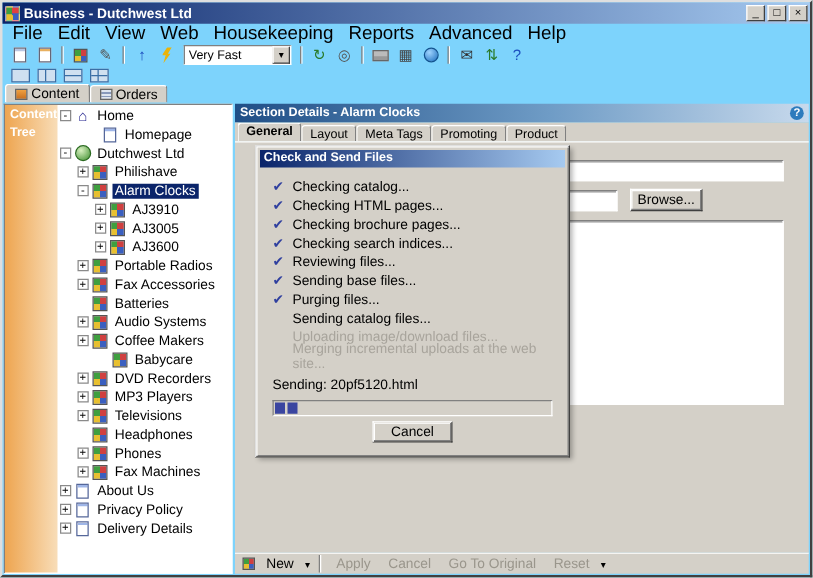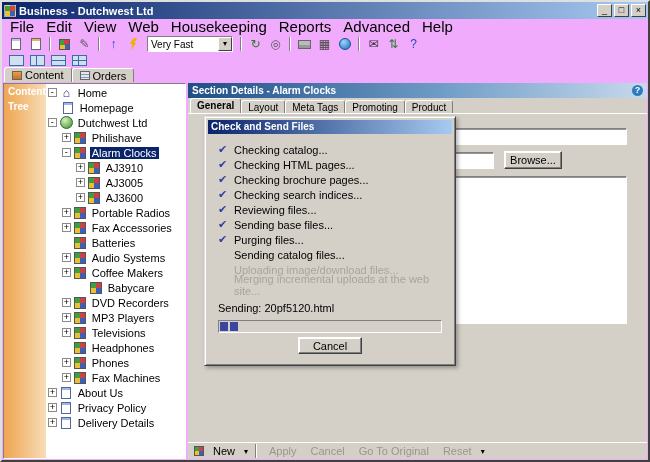--- a/index.html
+++ b/index.html
@@ -1,18 +1,18 @@
 <!DOCTYPE html>
 <html><head>
 <meta charset="utf-8">
 <style>
   * { box-sizing: border-box; margin: 0; padding: 0; font-family: "Liberation Sans", "DejaVu Sans", sans-serif; }
   html,body { width: 650px; height: 462px; overflow: hidden; background: #d4d0c8; }
   .window { width: 650px; height: 462px; display: flex; flex-direction: column;
-            background: #f0abfc; border: 2px solid; border-color: #dfdfdf #404040 #404040 #dfdfdf; }
+            background: #7dd3fc; border: 2px solid; border-color: #dfdfdf #404040 #404040 #dfdfdf; }
 
   
   .titlebar { flex: 0 0 17px; background: linear-gradient(90deg,#0a246a,#a6caf0);
               display: flex; align-items: center; gap: 3px; padding: 0 2px; }
   .app-ic { width: 12px; height: 12px; background: conic-gradient(#e04040 0 25%,#3a5fc0 0 50%,#e8c030 0 75%,#3f9f3f 0); border: 1px solid rgba(255,255,255,.4); }
   .title { flex: 1; color: #fff; font-size: 11px; font-weight: bold; white-space: nowrap; overflow: hidden; }
   .winbtns { display: flex; gap: 2px; }
   .winbtn { width: 15px; height: 13px; background: #d4d0c8; border: 1px solid; border-color: #fff #404040 #404040 #fff;
             font-size: 9px; line-height: 10px; text-align: center; }
 
@@ -235,21 +235,21 @@
 
   <div class="main">
     <div class="treepanel">
       <div class="treeheader">Content Tree</div>
       <div class="tree" id="tree">
           <div class="trow" style="padding-left: 2px;">
             <span class="exp">-</span>
             <span class="t-ic home">⌂</span>
             <span class="lbl">Home</span>
           </div>
-          <div class="trow" style="padding-left: 4px;">
+          <div class="trow" style="padding-left: 24px;">
             <span class="exp none"></span>
             <span class="t-ic page"></span>
             <span class="lbl">Homepage</span>
           </div>
           <div class="trow" style="padding-left: 2px;">
             <span class="exp">-</span>
             <span class="t-ic site"></span>
             <span class="lbl">Dutchwest Ltd</span>
           </div>
           <div class="trow" style="padding-left: 16px;">

